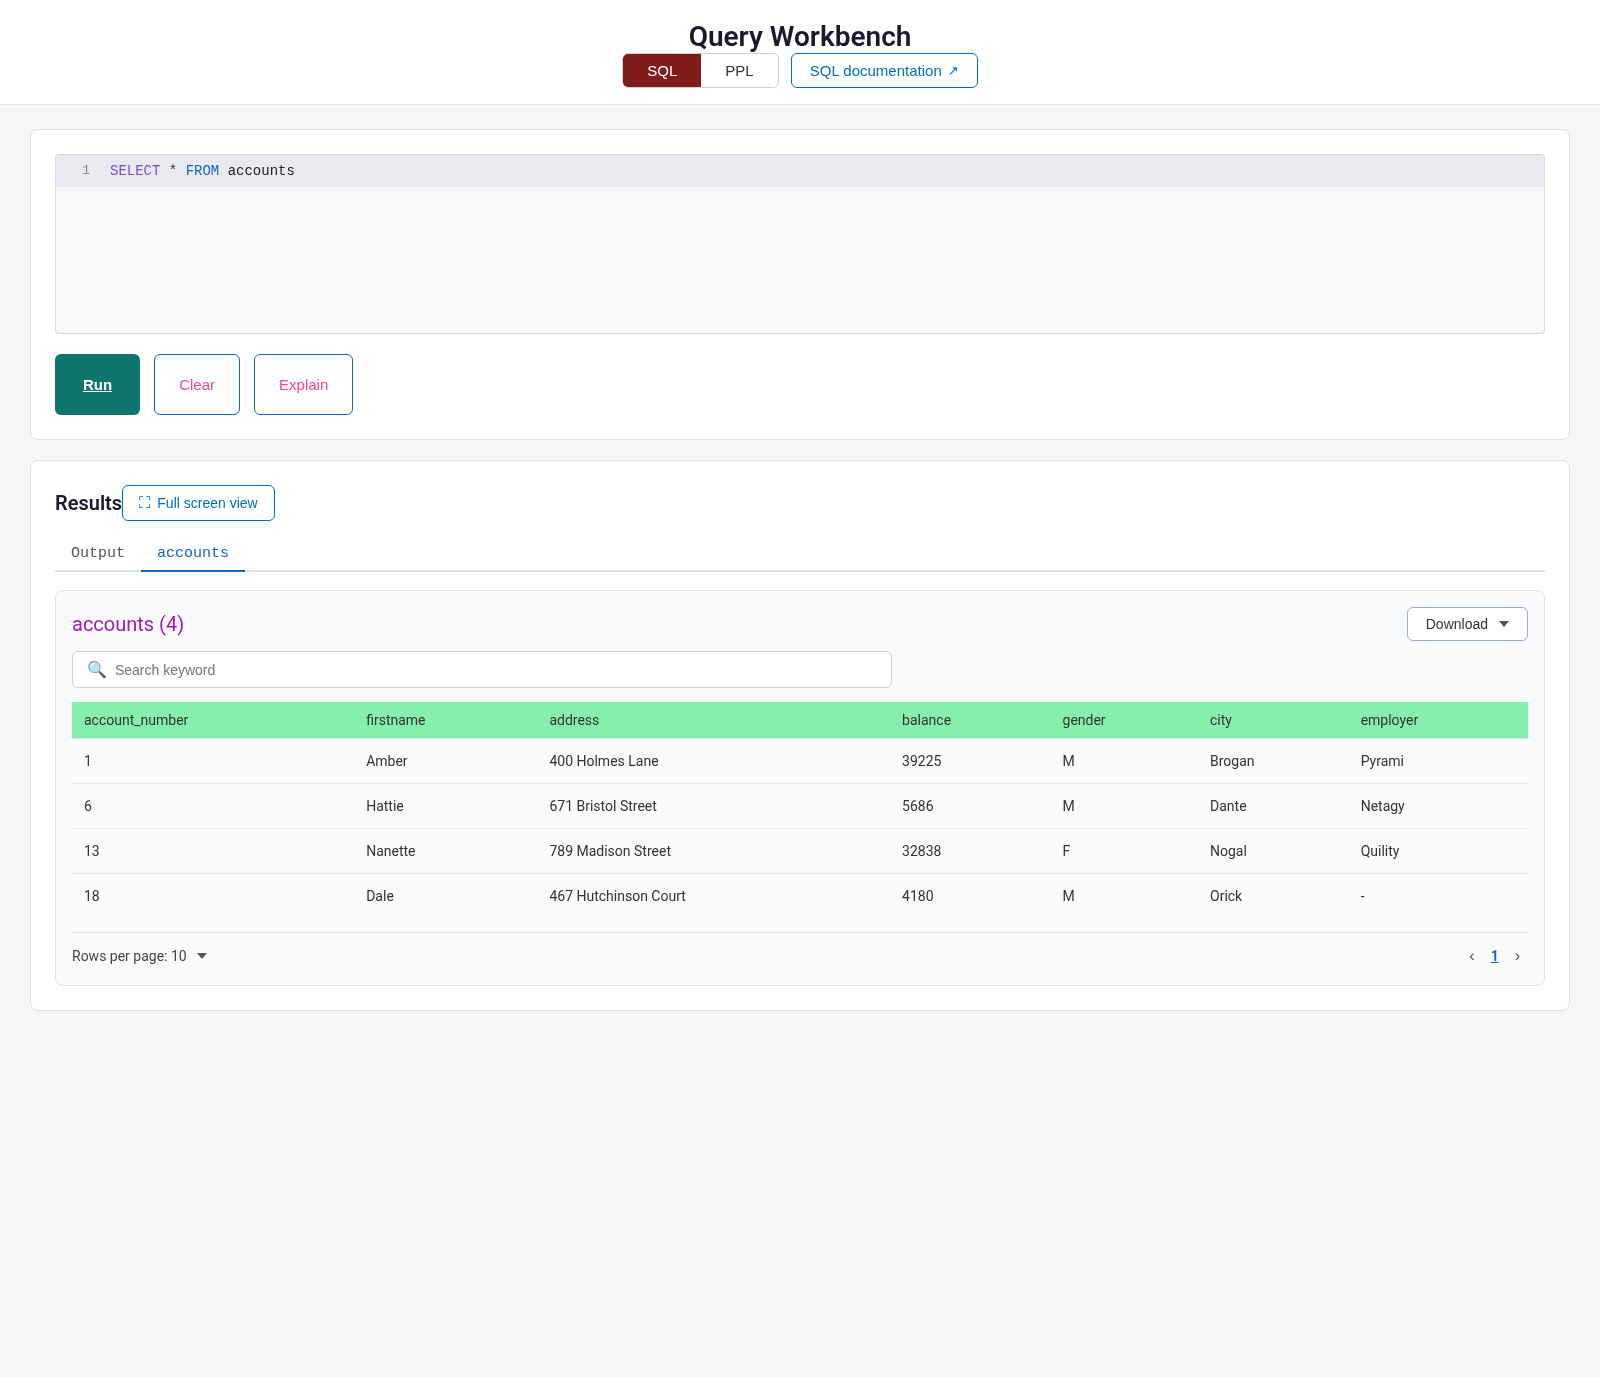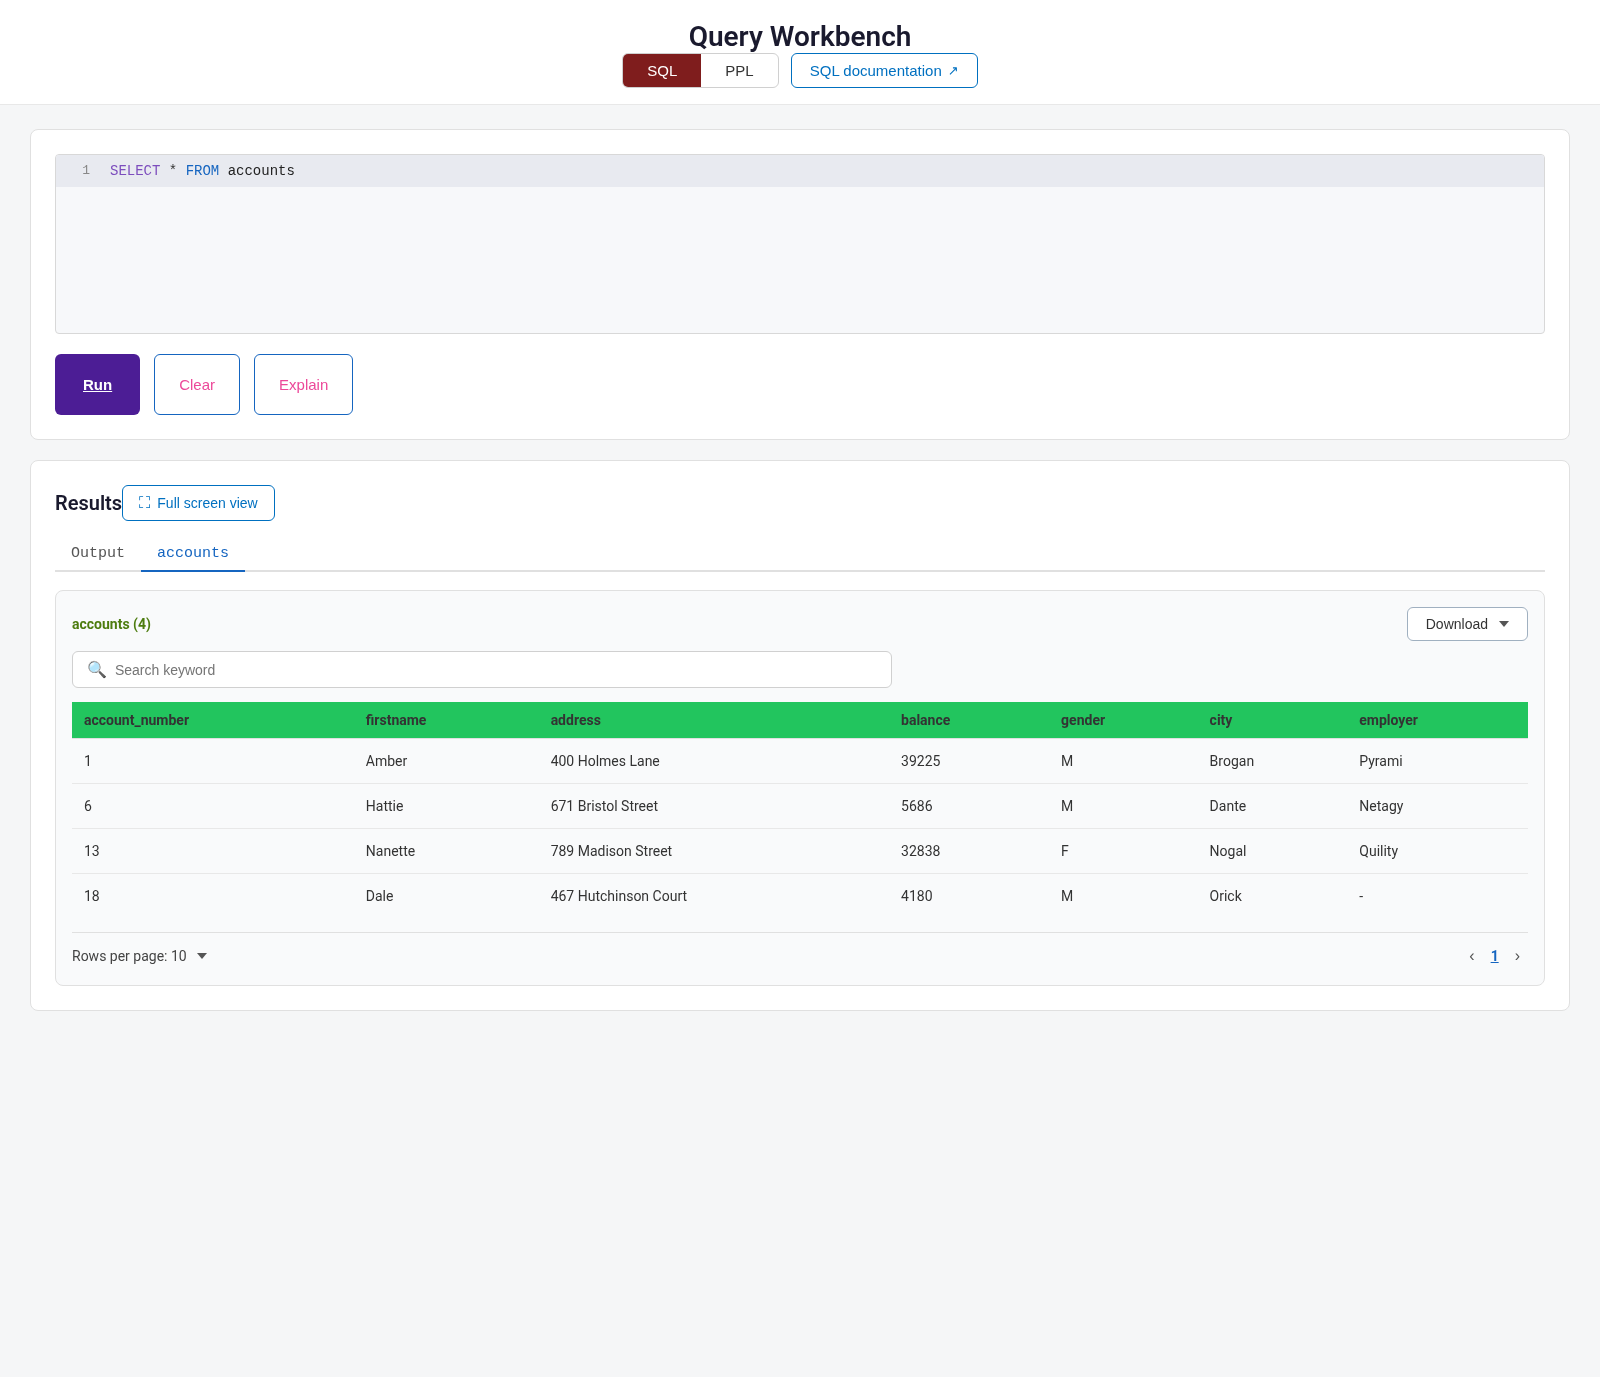--- a/index.html
+++ b/index.html
@@ -113,21 +113,21 @@
     .editor-empty-lines {
       min-height: 100px;
       background: #f7f8fa;
     }
     .button-row {
       display: flex;
       gap: 14px;
       margin-top: 20px;
     }
     .btn-run {
-      background: #4c1d95;
+      background: #0f766e;
       color: #fff;
       border: none;
       border-radius: 6px;
       padding: 22px 28px;
       font-size: 15px;
       font-weight: 600;
       cursor: pointer;
       text-decoration: underline;
     }
     .btn-outline {
@@ -189,23 +189,23 @@
       border-radius: 8px;
       padding: 16px;
     }
     .table-header-row {
       display: flex;
       align-items: center;
       justify-content: space-between;
       margin-bottom: 10px;
     }
     .table-label {
-      font-size: 14px;
-      font-weight: 700;
-      color: #4d7c0f;
+      font-size: 20px;
+      font-weight: 400;
+      color: #a21caf;
     }
     .download-btn {
       display: flex;
       align-items: center;
       gap: 7px;
       padding: 8px 18px;
       border: 1.5px solid #a0b0c0;
       border-radius: 6px;
       background: #fff;
       color: #333;
@@ -239,22 +239,22 @@
     }
     .data-table {
       width: 100%;
       border-collapse: collapse;
       font-size: 14px;
     }
     .data-table th {
       text-align: left;
       padding: 10px 12px;
       color: #333;
-      font-weight: 700;
-      background: #22c55e;
+      font-weight: 400;
+      background: #86efac;
       border-bottom: 1px solid #e0e0e0;
     }
     .data-table td {
       padding: 14px 12px;
       color: #333;
       border-bottom: 1px solid #e8e8e8;
     }
     .data-table tr:last-child td {
       border-bottom: none;
     }

